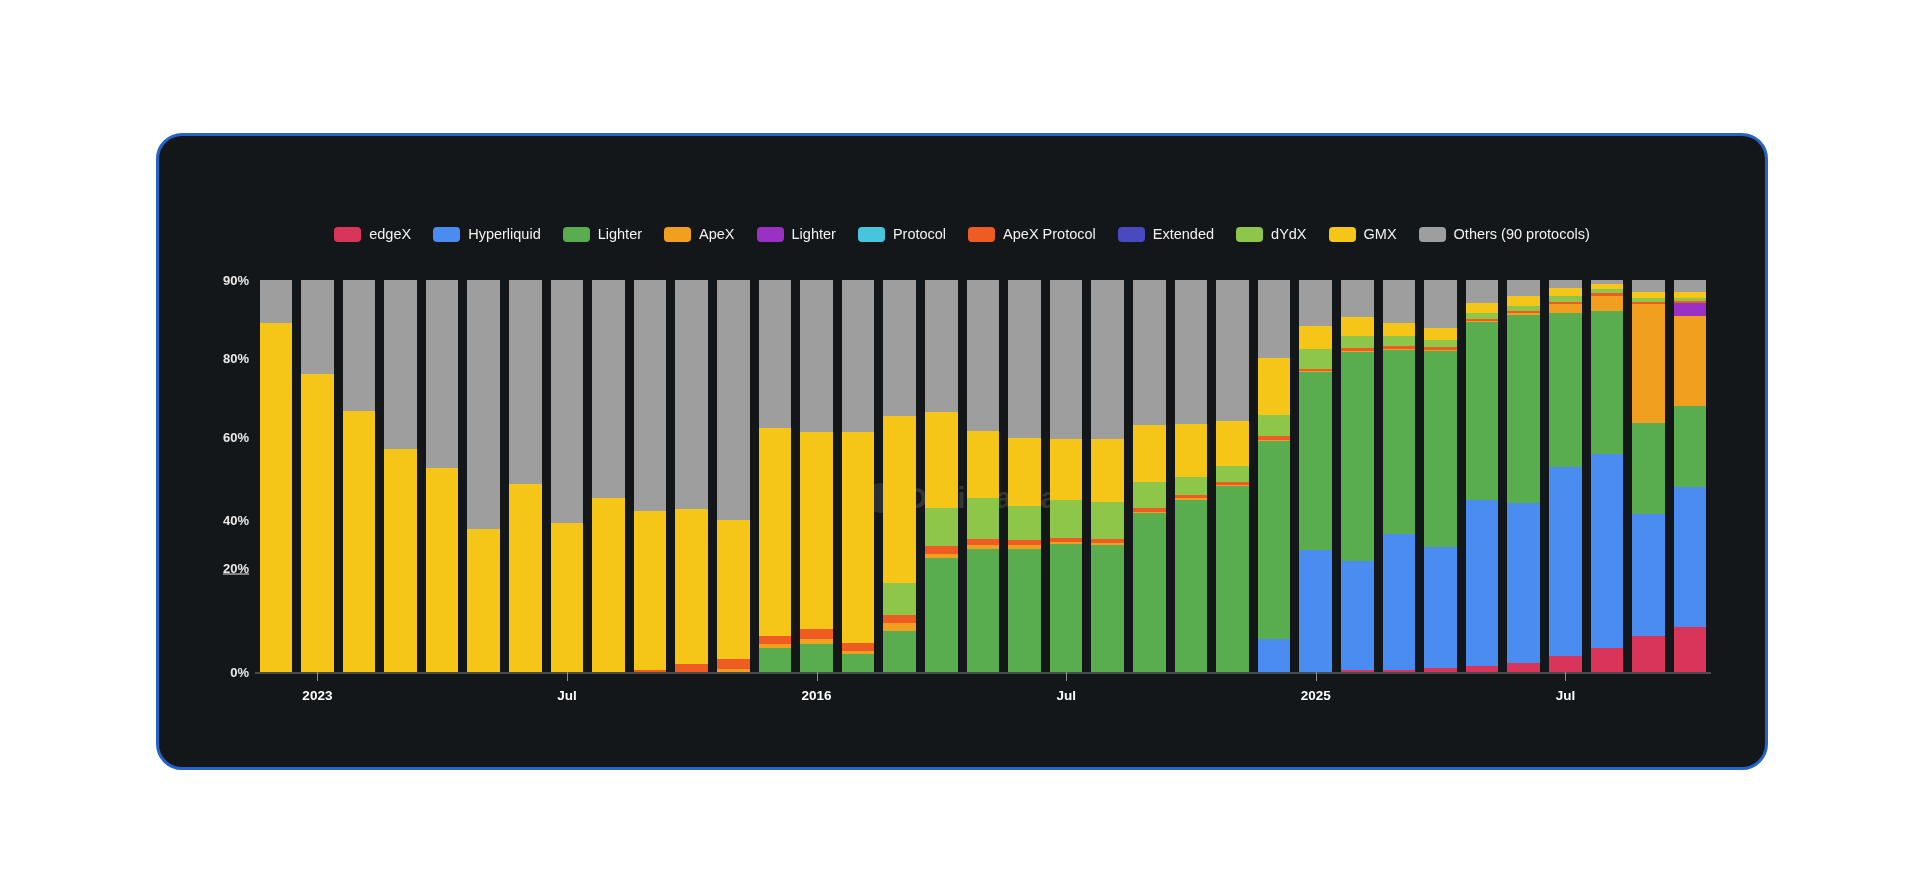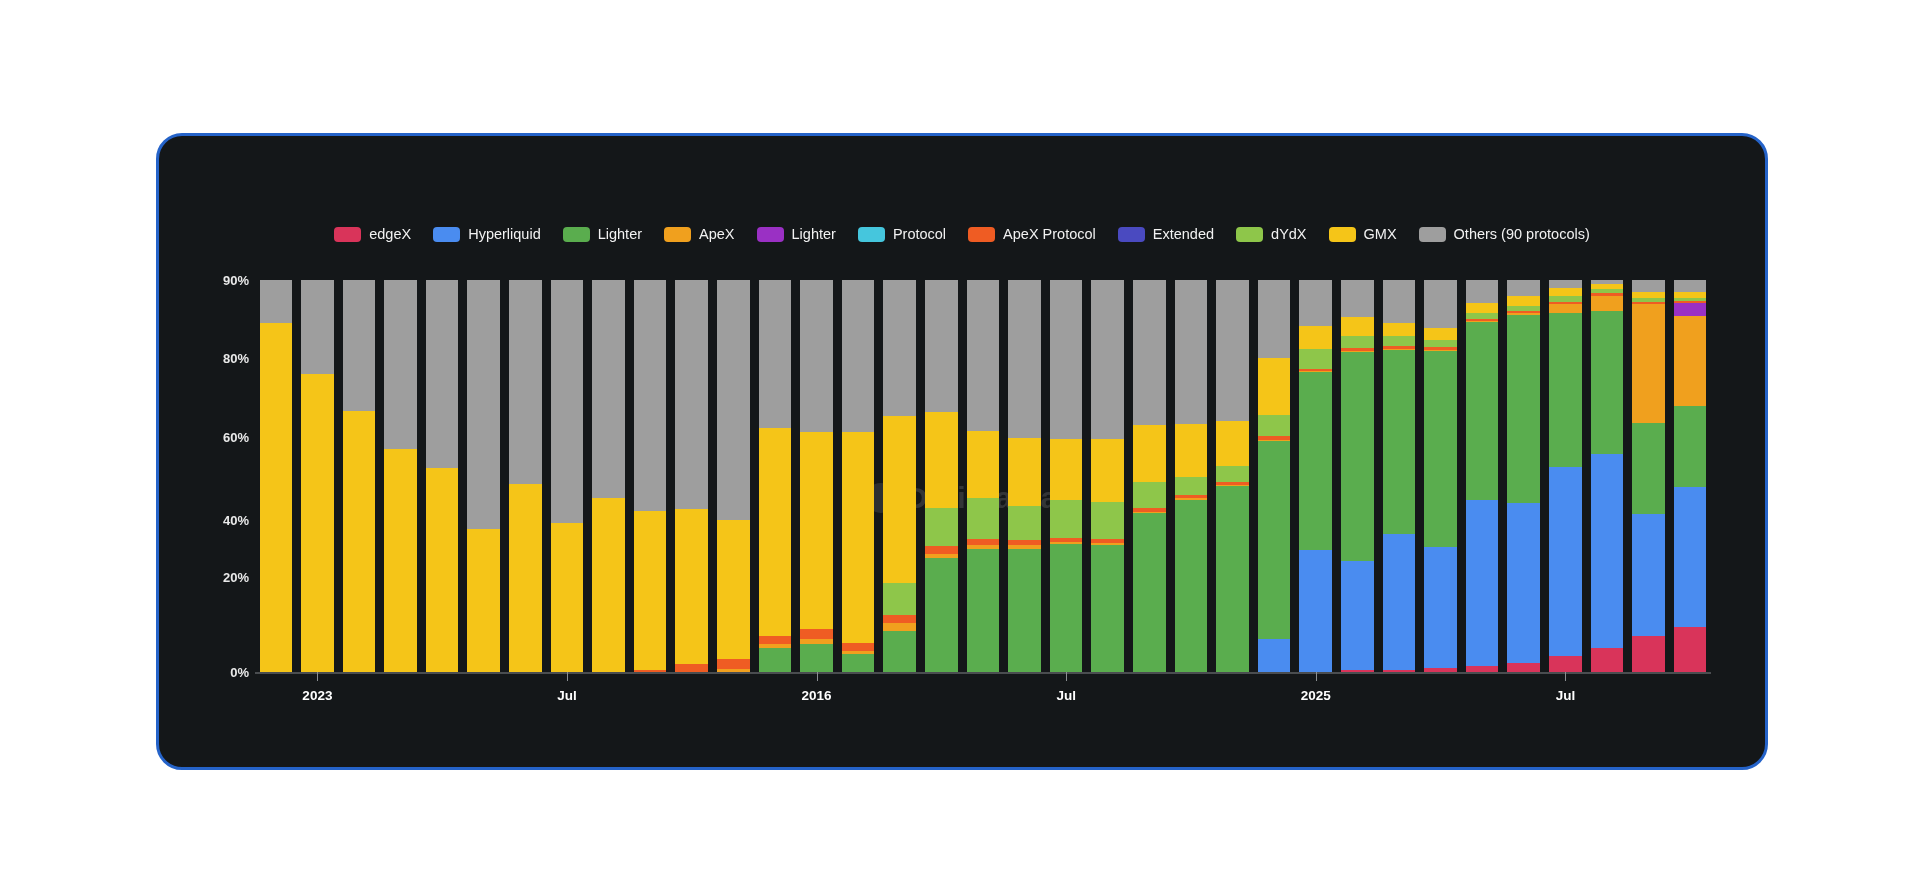--- a/index.html
+++ b/index.html
@@ -172,21 +172,21 @@
 
     <div class="plot-wrap">
 
       <div class="watermark">
         <span class="wm-logo"></span>
         <span class="wm-text">DefiLlama</span>
       </div>
 
       <div class="yaxis" id="yaxis">
           <div class="ytick" style="top: 536px;">0%</div>
-          <div class="ytick" style="top: 441px;">20%</div>
+          <div class="ytick" style="top: 432px; text-decoration: underline;">20%</div>
           <div class="ytick" style="top: 384px;">40%</div>
           <div class="ytick" style="top: 300.8px; text-align: right;">60%</div>
           <div class="ytick" style="top: 222.4px;">80%</div>
           <div class="ytick" style="top: 144px;">90%</div>
         </div>
 
       <div class="plot-area">
         <div class="bars" id="bars">
             <div class="bar">
               <div class="seg" style="height: 89%; background: rgb(245, 197, 24);"></div>

